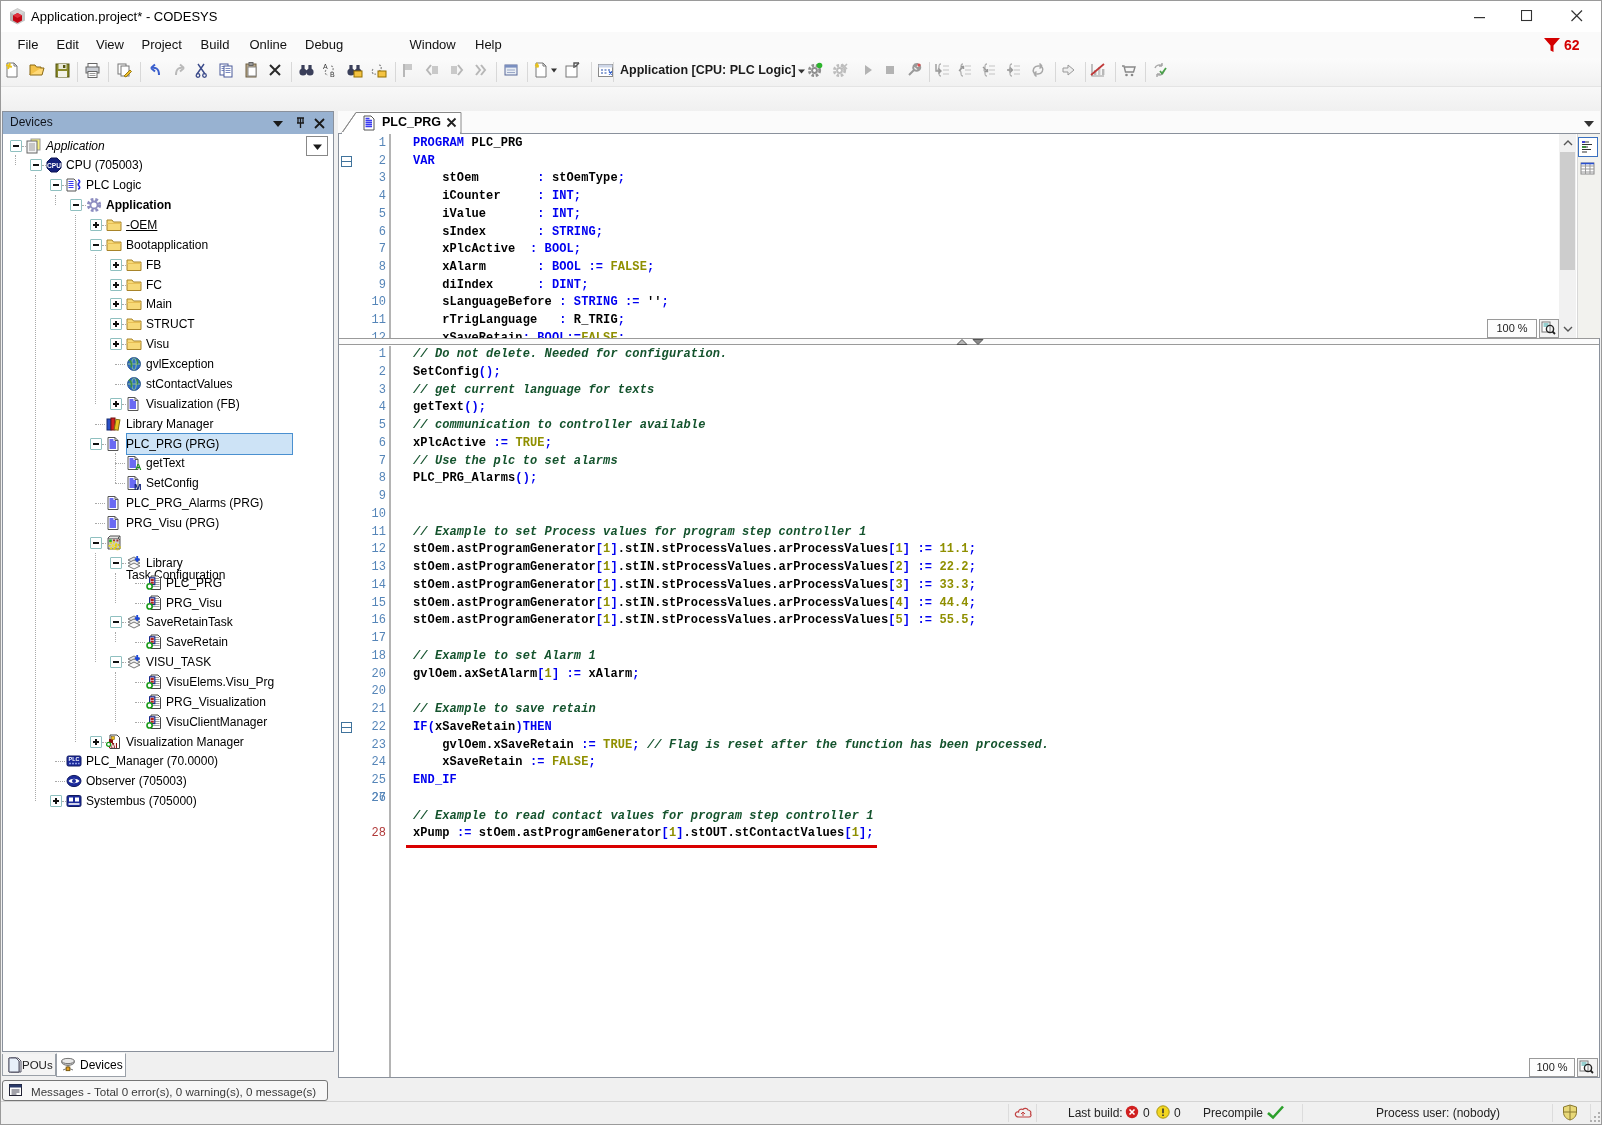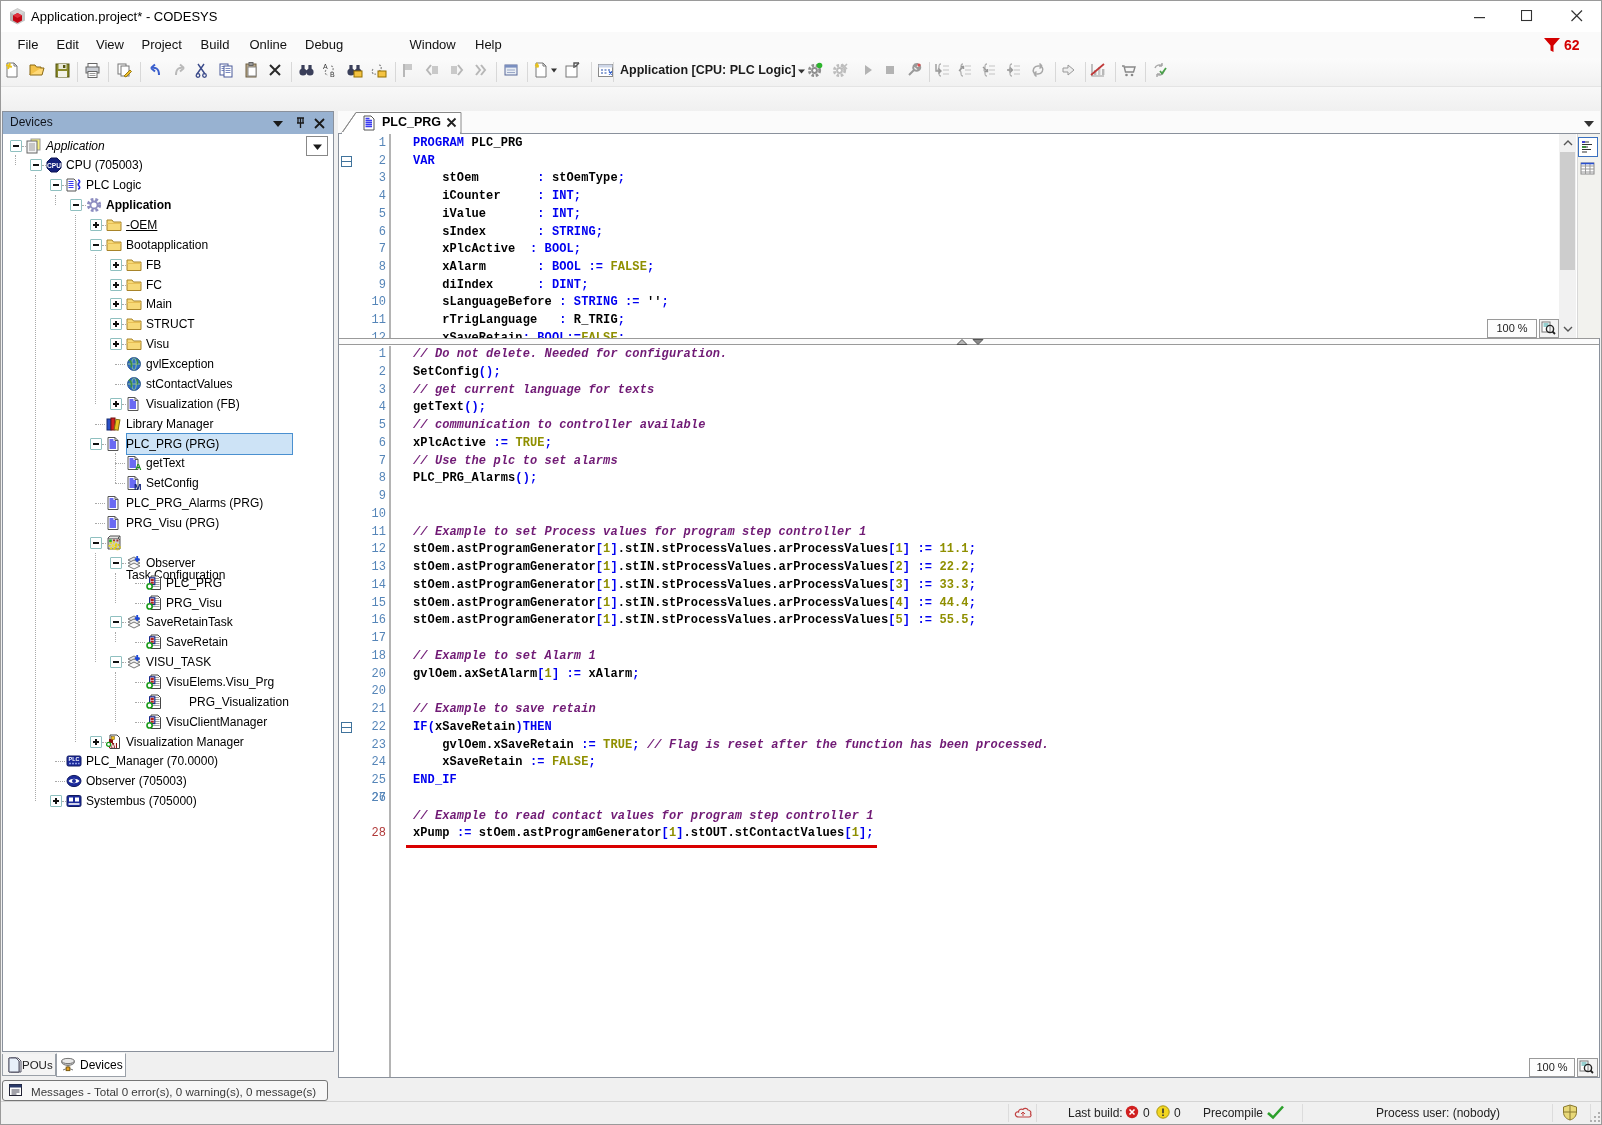--- a/index.html
+++ b/index.html
@@ -2,21 +2,21 @@
 <html><head>
 <meta charset="utf-8">
 <style>
 html,body{margin:0;padding:0;}
 body{width:1602px;height:1125px;position:relative;overflow:hidden;background:#f0f0f0;
   font-family:"Liberation Sans",sans-serif;}
 .abs{position:absolute;}
 .codeline{font-family:Liberation Mono, monospace;font-size:12px;font-weight:700;line-height:17.75px;height:17.75px;white-space:pre;color:#000;letter-spacing:0.11px;}
 .lnum{font-family:"Liberation Mono",monospace;font-size:12px;line-height:17.75px;height:17.75px;color:#5585b8;text-align:right;width:30px;}
 .k{color:#0000f0;}
-.c{color:#701a75;font-style:italic;}
+.c{color:#14532d;font-style:italic;}
 .n{color:#8f8f00;}
 .treerow{font-size:12px;color:#000;white-space:nowrap;height:16px;line-height:16px;}
 .menuitem{font-size:13px;color:#111;}
 .sbtext{font-size:12px;color:#222;}
 </style>
 </head>
 <body>
 <div class="abs" style="left:0;top:0;width:1602px;height:32px;background:#ffffff;"></div>
 <svg class="abs" style="left:9px;top:8px" width="17" height="17" viewBox="0 0 17 17">
     <path d="M8.5 0.5 L16 4.5 L8.5 8.5 L1 4.5 Z" fill="#d6d6d6" stroke="#aaa" stroke-width="0.5"></path>
@@ -456,21 +456,21 @@
 <div class="abs treerow" style="left:126px;top:534.9px;margin-top:32px;">Task Configuration</div>
 <div class="abs" style="left:110px;top:556.77px;width:10px;height:10px;background:#fff;border:1px solid #8fc0c0;border-radius:1px;"></div>
 <div class="abs" style="left:113px;top:561.77px;width:6px;height:2px;background:#111;"></div>
 <div class="abs" style="left:122px;top:562.77px;width:4px;height:0;border-top:1px dotted #a9a9a9;"></div>
 <svg class="abs" style="left:126px;top:554.77px" width="16" height="16" viewBox="0 0 16 16">
     <path d="M2 5 L8 2 L14 5 L8 8 Z" fill="#e8e8e8" stroke="#777"></path>
     <path d="M2 8 L8 5 L14 8 L8 11 Z" fill="#f2f2f2" stroke="#777"></path>
     <path d="M2 11 L8 8 L14 11 L8 14 Z" fill="#fafafa" stroke="#777"></path>
     <path d="M11.2 1 L11.2 5.5 M9 3.5 L11.2 6 L13.4 3.5" stroke="#1a46d8" stroke-width="1.8" fill="none"></path>
   </svg>
-<div class="abs treerow" style="left:146px;top:554.77px;">Observer</div>
+<div class="abs treerow" style="left:146px;top:554.77px;">Library</div>
 <div class="abs" style="left:135px;top:582.64px;width:10px;height:0;border-top:1px dotted #a9a9a9;"></div>
 <svg class="abs" style="left:146px;top:574.64px" width="16" height="16" viewBox="0 0 16 16">
     <path d="M5 1 L12 1 L14.5 3.5 L14.5 14.5 L5 14.5 Z" fill="#fff" stroke="#444"></path>
     <path d="M9 3.5 h4 M9 5.5 h4.5 M9 7.5 h4.5 M9 9.5 h4.5 M7 11.5 h6.5" stroke="#999" stroke-width="0.9"></path>
     <rect x="3.6" y="2.8" width="5.2" height="6.8" fill="#fff" stroke="#1a2a8a" stroke-width="1.2"></rect>
     <rect x="4.6" y="3.8" width="3.2" height="2.2" fill="#b02020"></rect>
     <rect x="4.6" y="6.6" width="3.2" height="2.2" fill="#b02020"></rect>
     <circle cx="3.6" cy="11.4" r="2.6" fill="#fff" stroke="#1a9a1a" stroke-width="1.6"></circle>
   </svg>
 <div class="abs treerow" style="left:166px;top:574.64px;">PLC_PRG</div>
@@ -526,21 +526,21 @@
 <div class="abs treerow" style="left:166px;top:673.99px;">VisuElems.Visu_Prg</div>
 <div class="abs" style="left:135px;top:701.86px;width:10px;height:0;border-top:1px dotted #a9a9a9;"></div>
 <svg class="abs" style="left:146px;top:693.86px" width="16" height="16" viewBox="0 0 16 16">
     <path d="M5 1 L12 1 L14.5 3.5 L14.5 14.5 L5 14.5 Z" fill="#fff" stroke="#444"></path>
     <path d="M9 3.5 h4 M9 5.5 h4.5 M9 7.5 h4.5 M9 9.5 h4.5 M7 11.5 h6.5" stroke="#999" stroke-width="0.9"></path>
     <rect x="3.6" y="2.8" width="5.2" height="6.8" fill="#fff" stroke="#1a2a8a" stroke-width="1.2"></rect>
     <rect x="4.6" y="3.8" width="3.2" height="2.2" fill="#b02020"></rect>
     <rect x="4.6" y="6.6" width="3.2" height="2.2" fill="#b02020"></rect>
     <circle cx="3.6" cy="11.4" r="2.6" fill="#fff" stroke="#1a9a1a" stroke-width="1.6"></circle>
   </svg>
-<div class="abs treerow" style="left:166px;top:693.86px;margin-left:23px;">PRG_Visualization</div>
+<div class="abs treerow" style="left:166px;top:693.86px;">PRG_Visualization</div>
 <div class="abs" style="left:135px;top:721.73px;width:10px;height:0;border-top:1px dotted #a9a9a9;"></div>
 <svg class="abs" style="left:146px;top:713.73px" width="16" height="16" viewBox="0 0 16 16">
     <path d="M5 1 L12 1 L14.5 3.5 L14.5 14.5 L5 14.5 Z" fill="#fff" stroke="#444"></path>
     <path d="M9 3.5 h4 M9 5.5 h4.5 M9 7.5 h4.5 M9 9.5 h4.5 M7 11.5 h6.5" stroke="#999" stroke-width="0.9"></path>
     <rect x="3.6" y="2.8" width="5.2" height="6.8" fill="#fff" stroke="#1a2a8a" stroke-width="1.2"></rect>
     <rect x="4.6" y="3.8" width="3.2" height="2.2" fill="#b02020"></rect>
     <rect x="4.6" y="6.6" width="3.2" height="2.2" fill="#b02020"></rect>
     <circle cx="3.6" cy="11.4" r="2.6" fill="#fff" stroke="#1a9a1a" stroke-width="1.6"></circle>
   </svg>
 <div class="abs treerow" style="left:166px;top:713.73px;">VisuClientManager</div>

